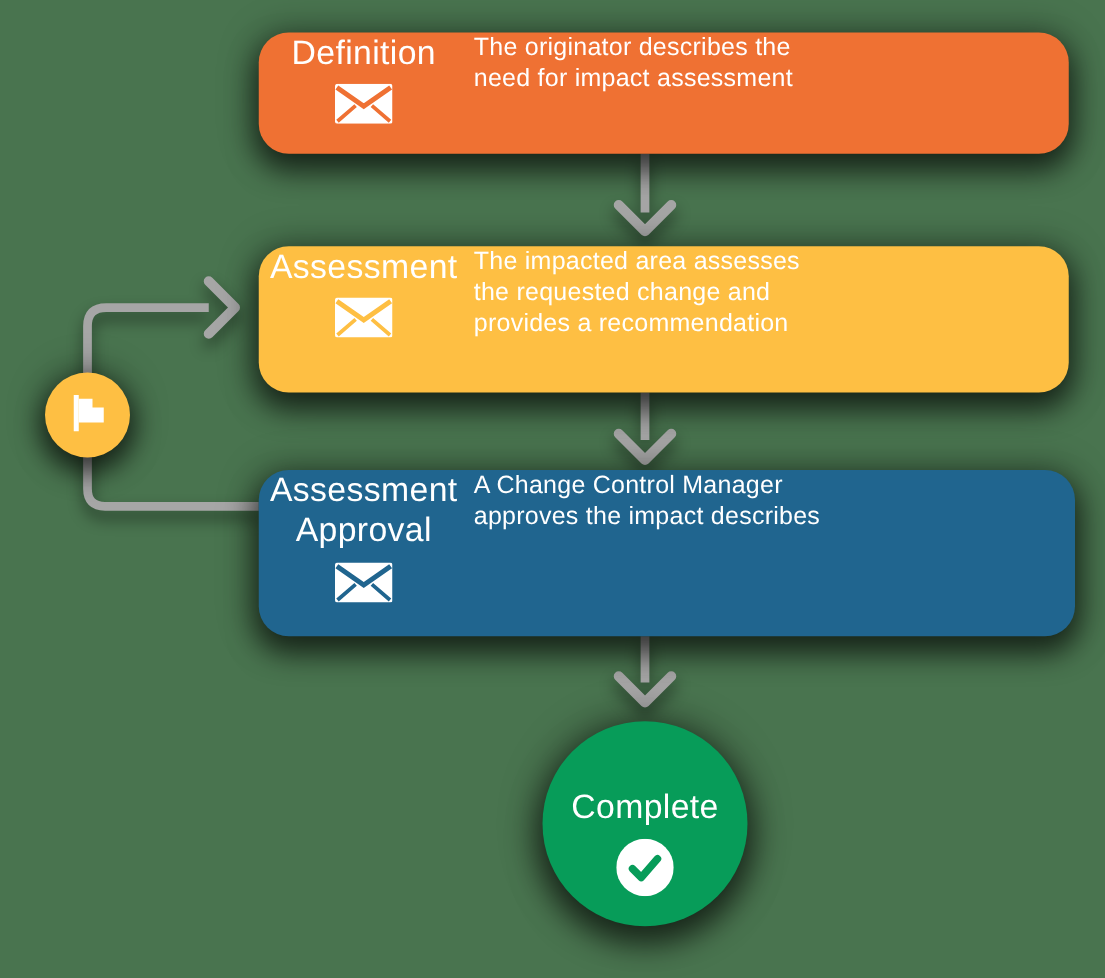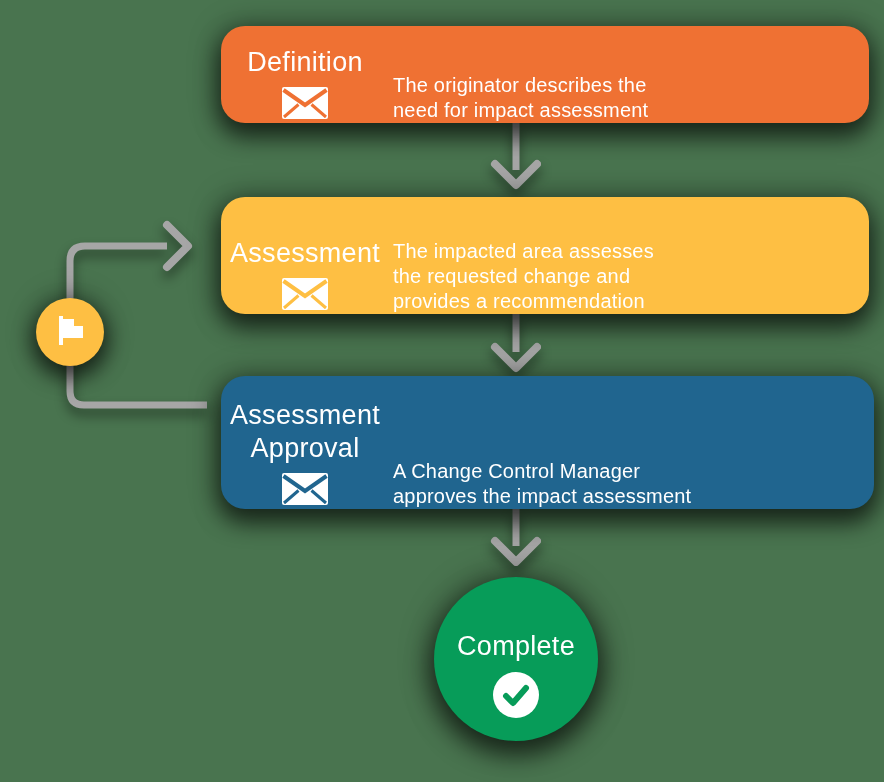--- a/index.html
+++ b/index.html
@@ -15,26 +15,26 @@
     overflow: hidden;
   }
   svg.connectors {
     position: absolute;
     left: 0; top: 0;
     width: 884px; height: 782px;
     filter: drop-shadow(0 7px 6px rgba(0,0,0,0.45));
   }
   .step {
     position: absolute;
-    left: 221px;
+    left: 207px;
     width: 648px;
     border-radius: 24px;
     display: flex;
     flex-direction: row;
-    align-items: flex-end;
+    align-items: flex-start;
     color: #ffffff;
     box-shadow: 0 12px 22px 2px rgba(0,0,0,0.55), 0 2px 28px 4px rgba(0,0,0,0.35);
   }
   .step-1 { top: 26px;  height: 97px;  }
   .step-2 { top: 197px; height: 117px; }
   .step-3 { top: 376px; height: 133px; width: 653px; }
   .title-col {
     width: 152px;
     margin-left: 8px;
     display: flex;
@@ -155,21 +155,21 @@
 Approval</div>
       <span class="env-icon" style="color: rgb(32, 101, 143);">
         <svg width="46" height="32" viewBox="0 0 46 32">
           <rect x="0" y="0" width="46" height="32" rx="2" fill="#ffffff"></rect>
           <path d="M1.5,3 L23,18 L44.5,3" stroke="currentColor" stroke-width="4" fill="none"></path>
           <path d="M2,30 L16.5,17.5 M44,30 L29.5,17.5" stroke="currentColor" stroke-width="3" fill="none"></path>
         </svg>
       </span>
     </div>
     <div class="step-desc">A Change Control Manager
-approves the impact assessment</div>
+approves the impact describes</div>
   </div>
 
   <div class="flag-node" style="background: rgb(254, 191, 67);">
     <span>
       <svg width="34" height="36" viewBox="0 0 34 36">
         <rect x="6" y="4" width="4" height="29" fill="#ffffff"></rect>
         <path d="M10,7 h11 v7 h9 v12 h-20 z" fill="#ffffff"></path>
       </svg>
     </span>
   </div>

